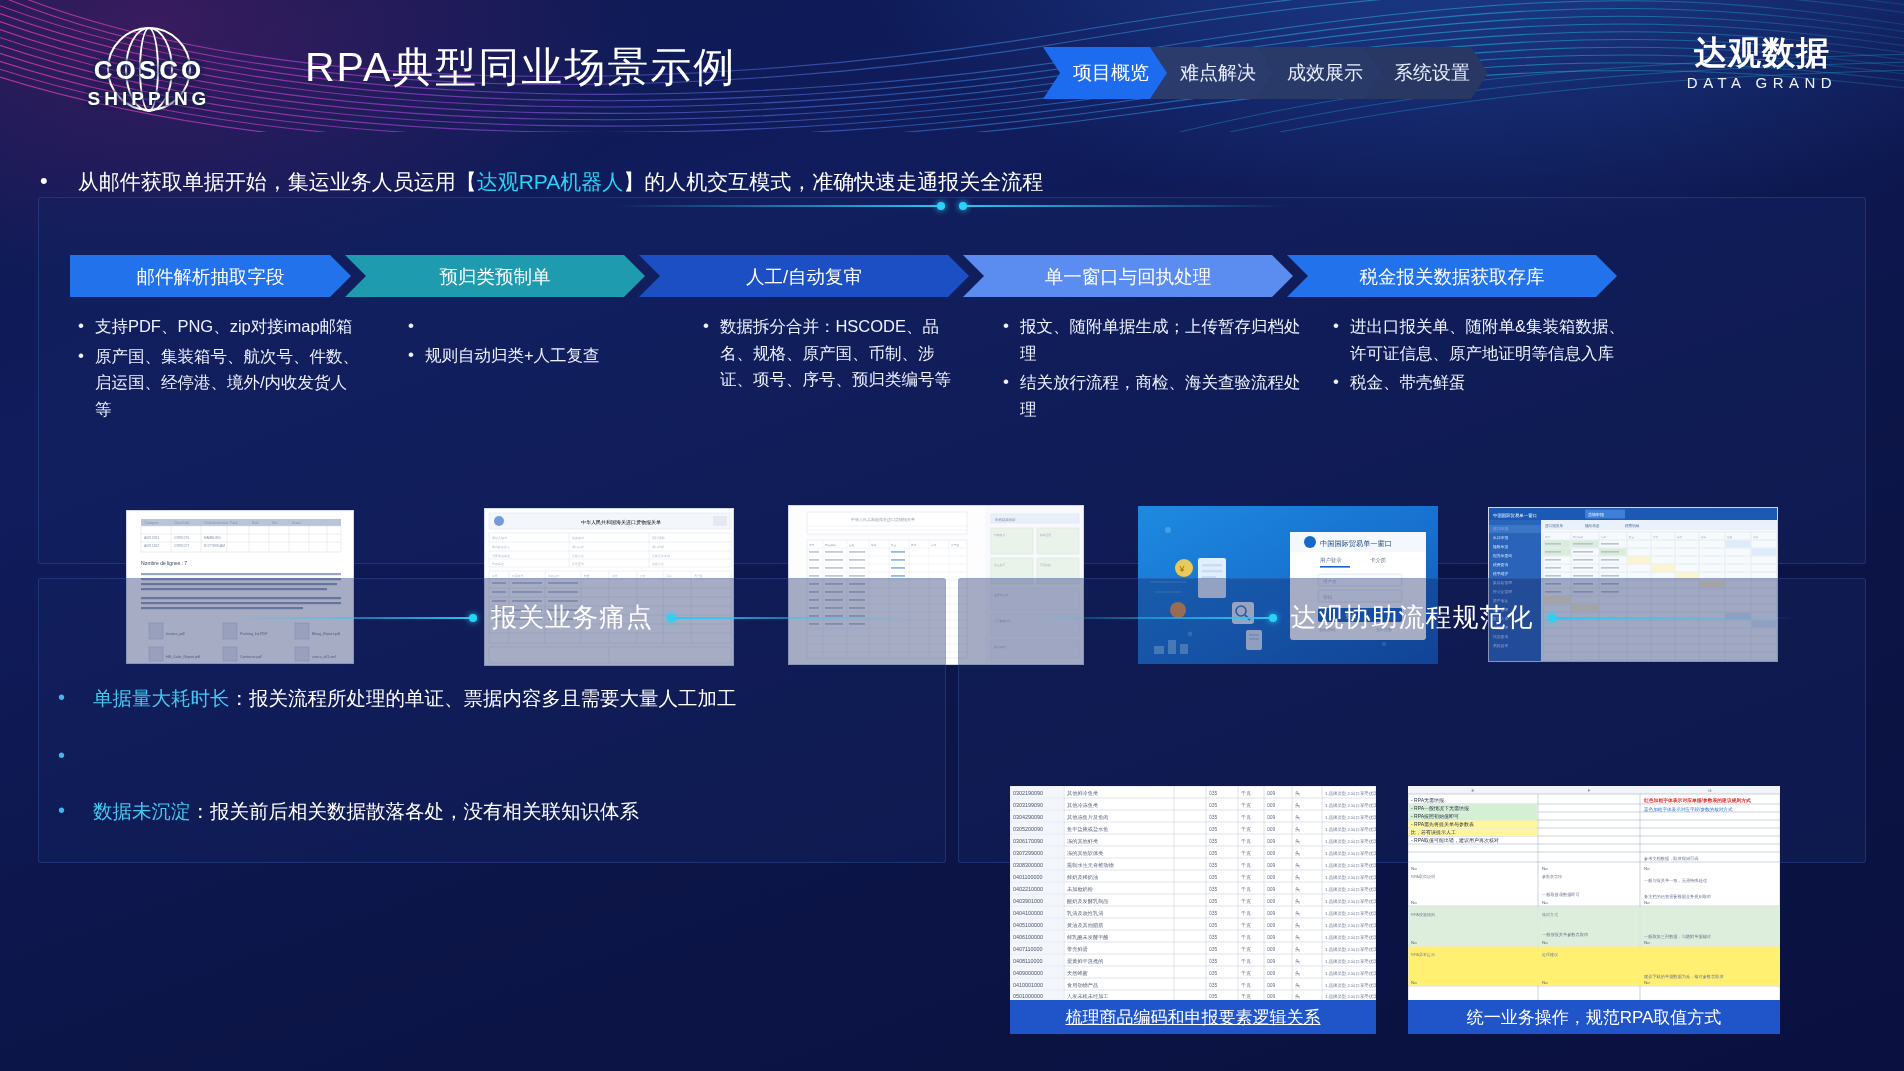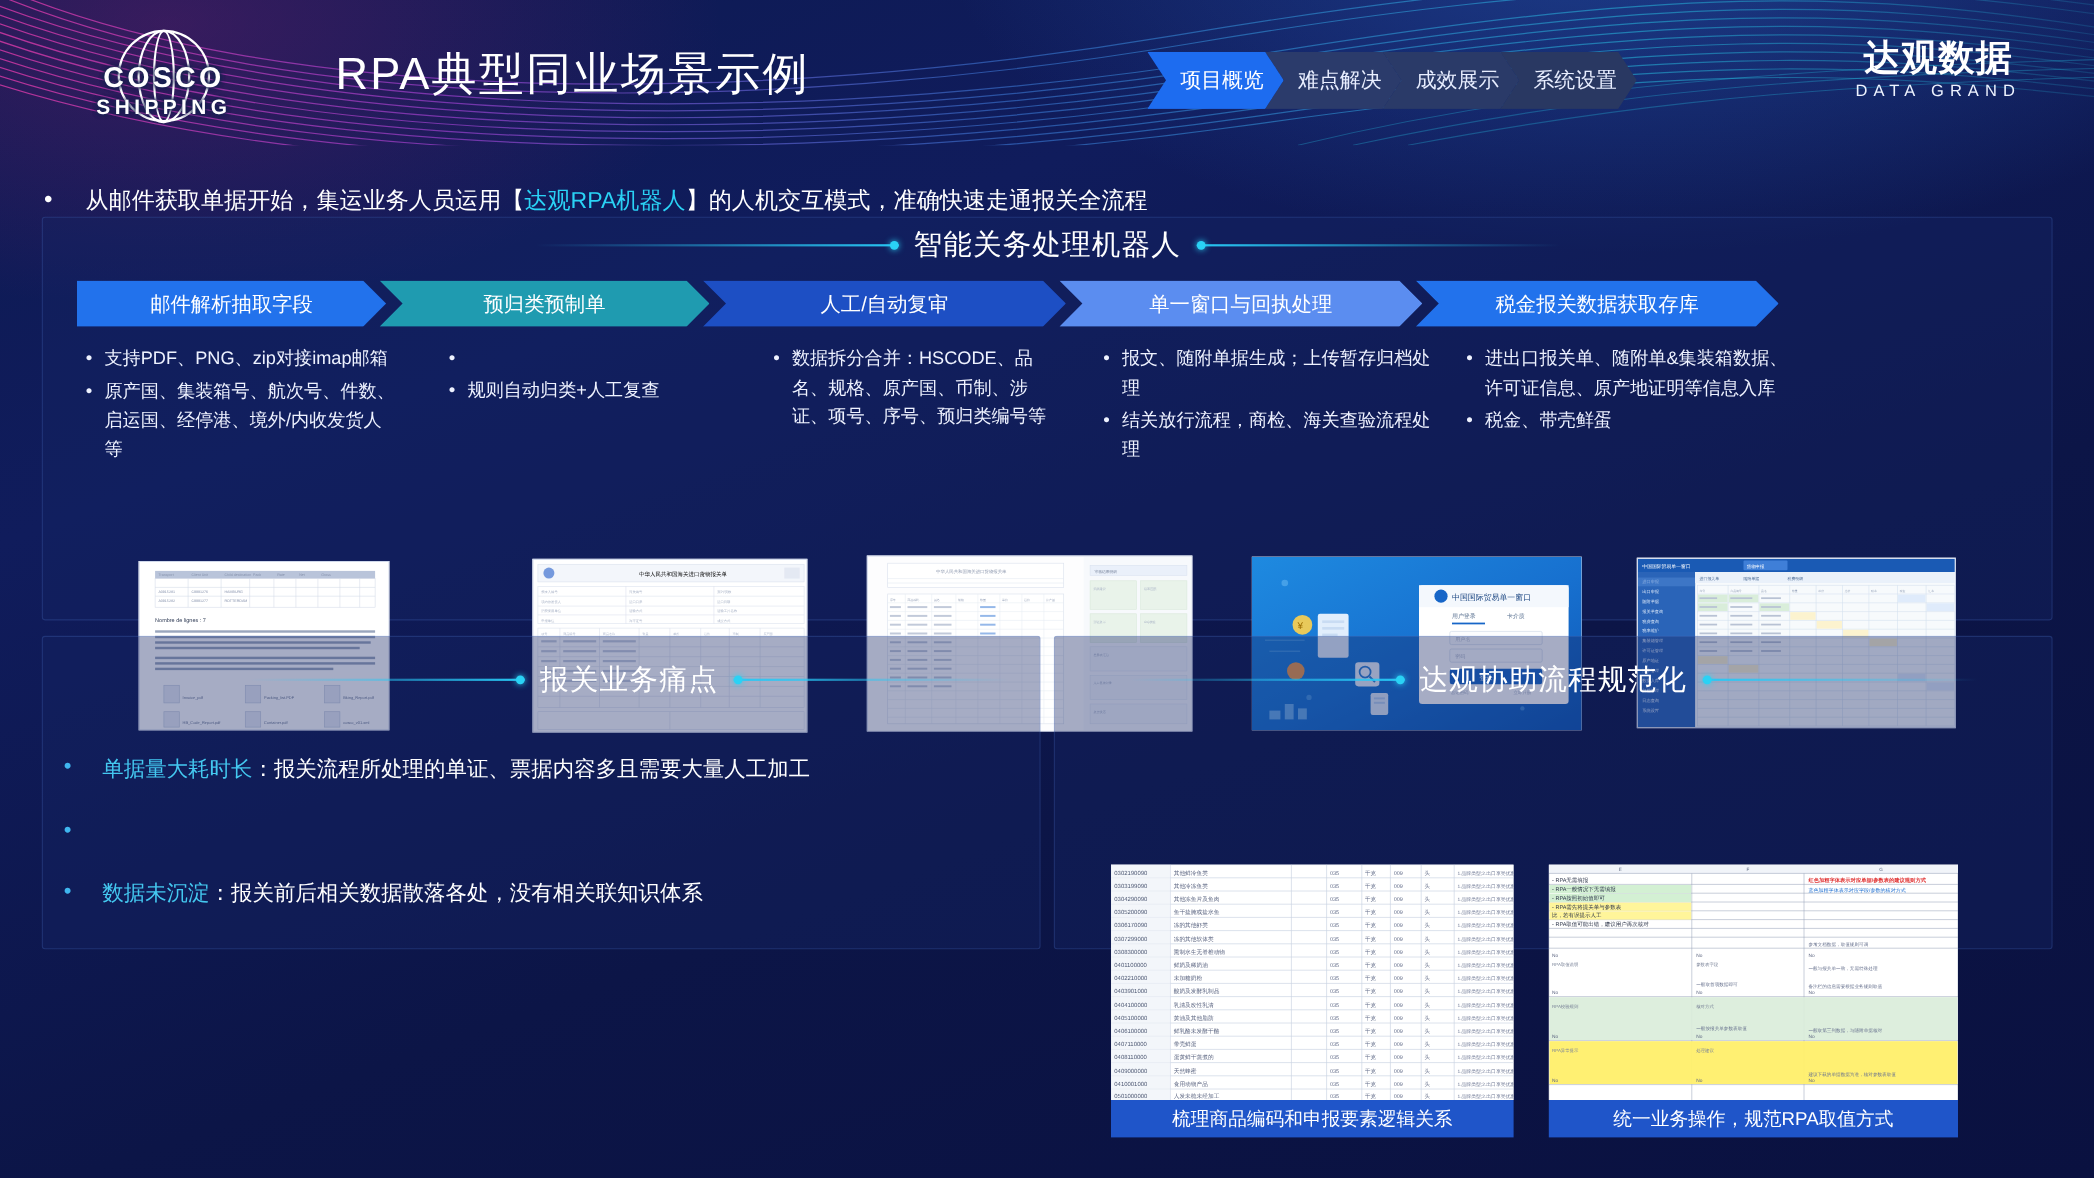--- a/index.html
+++ b/index.html
@@ -218,21 +218,20 @@
     <span class="dot">•</span>
     <span><span>从邮件获取单据开始，集运业务人员运用【</span><span class="hl-cyan">达观RPA机器人</span><span>】的人机交互模式，准确快速走通报关全流程</span></span>
   </div>
 
   <div class="panel panel-main"></div>
 
   <div class="sec-head" id="head-main">
     <span class="rule l">
         <span class="knob"></span>
       </span>
-    <span class="txt">智能关务处理机器人</span>
     <span class="rule r">
         <span class="knob"></span>
       </span>
   </div>
 
   <div class="steps">
     <div class="step" style="width:281px;background:#2272ec">邮件解析抽取字段</div>
     <div class="step" style="width:300px;margin-left:-6px;background:#1f9bb0">预归类预制单</div>
     <div class="step" style="width:330px;margin-left:-6px;background:#1d4fc4">人工/自动复审</div>
     <div class="step" style="width:330px;margin-left:-6px;background:#5b8df0">单一窗口与回执处理</div>
@@ -928,16 +927,16 @@
         <text x="3" y="92">RPA取值说明</text>
           <text x="3" y="130">RPA校验规则</text>
           <text x="3" y="170">RPA异常提示</text>
         <text x="134" y="92">参数表字段</text>
           <text x="134" y="130">核对方式</text>
           <text x="134" y="170">处理建议</text>
       </g>
     </svg>
   </div>
 
-  <div class="cap" style="left:1010px;top:1000px;width:366px;">梳理商品编码和申报要素逻辑关系</div>
+  <div class="cap" style="left:1010px;top:1000px;width:366px;text-decoration:underline;">梳理商品编码和申报要素逻辑关系</div>
   <div class="cap" style="left:1408px;top:1000px;width:372px;">统一业务操作，规范RPA取值方式</div>
 
 </div>
 
 </body></html>

